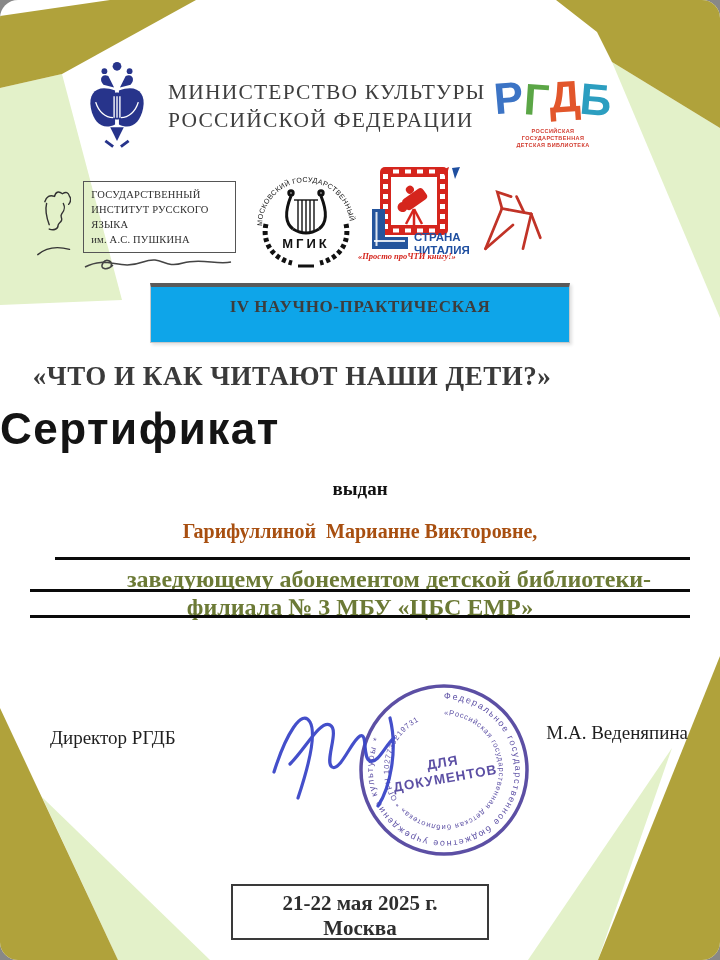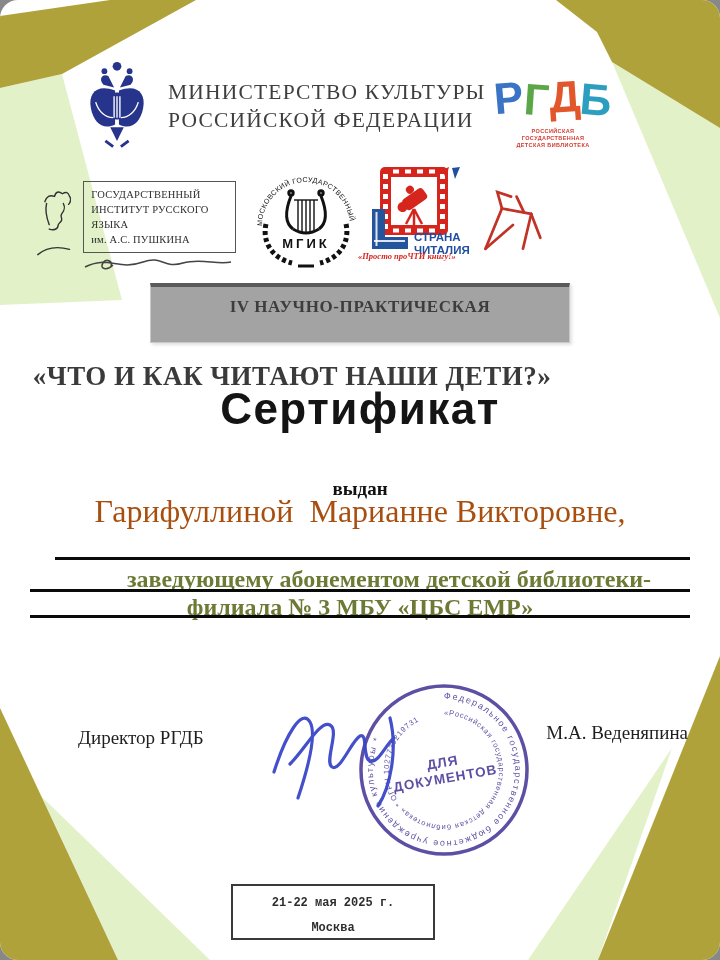--- a/index.html
+++ b/index.html
@@ -33,47 +33,47 @@
   .chitalia{left:372px;top:167px;width:110px;}
   .chitalia-name{position:absolute;left:42px;top:64px;color:#1F4FA0;
       font-family:"Liberation Sans",sans-serif;font-weight:700;font-size:11.5px;line-height:13px;}
   .chitalia-slogan{position:absolute;left:-14px;top:84px;width:130px;
       color:#D5251D;font-weight:700;font-style:italic;font-size:8.5px;}
   .iidsv{left:480px;top:183px;display:flex;gap:10px;align-items:center;}
   .iidsv-text{color:#8d7f7f;font-family:"Liberation Sans",sans-serif;font-size:8px;
       line-height:11px;letter-spacing:.4px;font-weight:700;}
 
   
-  .banner{left:150px;top:283px;width:420px;height:60px;background:#a3a3a3;
+  .banner{left:150px;top:283px;width:420px;height:60px;background:#0ea5e9;
       border:1px solid #c9c9c9;border-top:4px solid #5a5a5a;
       box-shadow:2px 2px 3px rgba(0,0,0,.12);
       text-align:center;color:#3d3d3d;font-weight:700;font-size:17px;line-height:25px;
       letter-spacing:.6px;padding-top:7px;box-sizing:border-box;}
 
   .conf-title{left:0;top:361px;width:584px;text-align:center;color:#3A3A3A;
       font-weight:700;font-size:27px;letter-spacing:.5px;}
-  .cert-heading{left:0;top:384px;width:720px;text-align:center;color:#141414;
+  .cert-heading{left:0;top:404px;width:720px;color:#141414;
       font-family:"Liberation Sans",sans-serif;font-weight:700;font-size:44px;letter-spacing:1.5px;}
   .issued{left:0;top:478px;width:720px;text-align:center;color:#111;
       font-weight:700;font-size:19px;}
-  .name{left:0;top:493px;width:720px;text-align:center;color:#A84F10;
-      font-weight:400;font-size:32px;white-space:pre-wrap;}
+  .name{left:0;top:520px;width:720px;text-align:center;color:#A84F10;
+      font-weight:700;font-size:20px;white-space:pre-wrap;}
   .role1{left:0;top:566px;width:720px;text-align:center;color:#6C7A36;font-weight:700;font-size:24px;padding-left:29px;}
   .role2{left:0;top:594px;width:720px;text-align:center;color:#6C7A36;font-weight:700;font-size:24px;}
   .rule{height:3px;background:#0a0a0a;}
   .rule1{left:55px;top:557px;width:635px;}
   .rule2{left:30px;top:589px;width:660px;}
   .rule3{left:30px;top:615px;width:660px;}
 
-  .director{left:50px;top:727px;color:#1f1f1f;font-size:19px;margin-left:28px;}
+  .director{left:50px;top:727px;color:#1f1f1f;font-size:19px;}
   .signer{left:528px;top:722px;width:160px;text-align:right;color:#1f1f1f;font-size:19px;}
 
-  .datebox{left:231px;top:884px;width:204px;height:56px;border:2px solid #3a3a3a;background:#fff;
-      text-align:center;color:#2e2e2e;font-weight:700;font-size:12px;line-height:25px;
-      padding-top:5px;box-sizing:border-box;font-family:Liberation Mono, monospace;}
+  .datebox{left:231px;top:884px;width:258px;height:56px;border:2px solid #3a3a3a;background:#fff;
+      text-align:center;color:#2e2e2e;font-weight:700;font-size:21px;line-height:25px;
+      padding-top:5px;box-sizing:border-box;}
 
   svg text{font-family:"Liberation Sans",sans-serif;}
   .stamp-ring{fill:#4B3D9B;}
 </style>
 </head>
 <body>
 
 <div class="page">
 
   <svg id="bg" viewBox="0 0 720 960">

